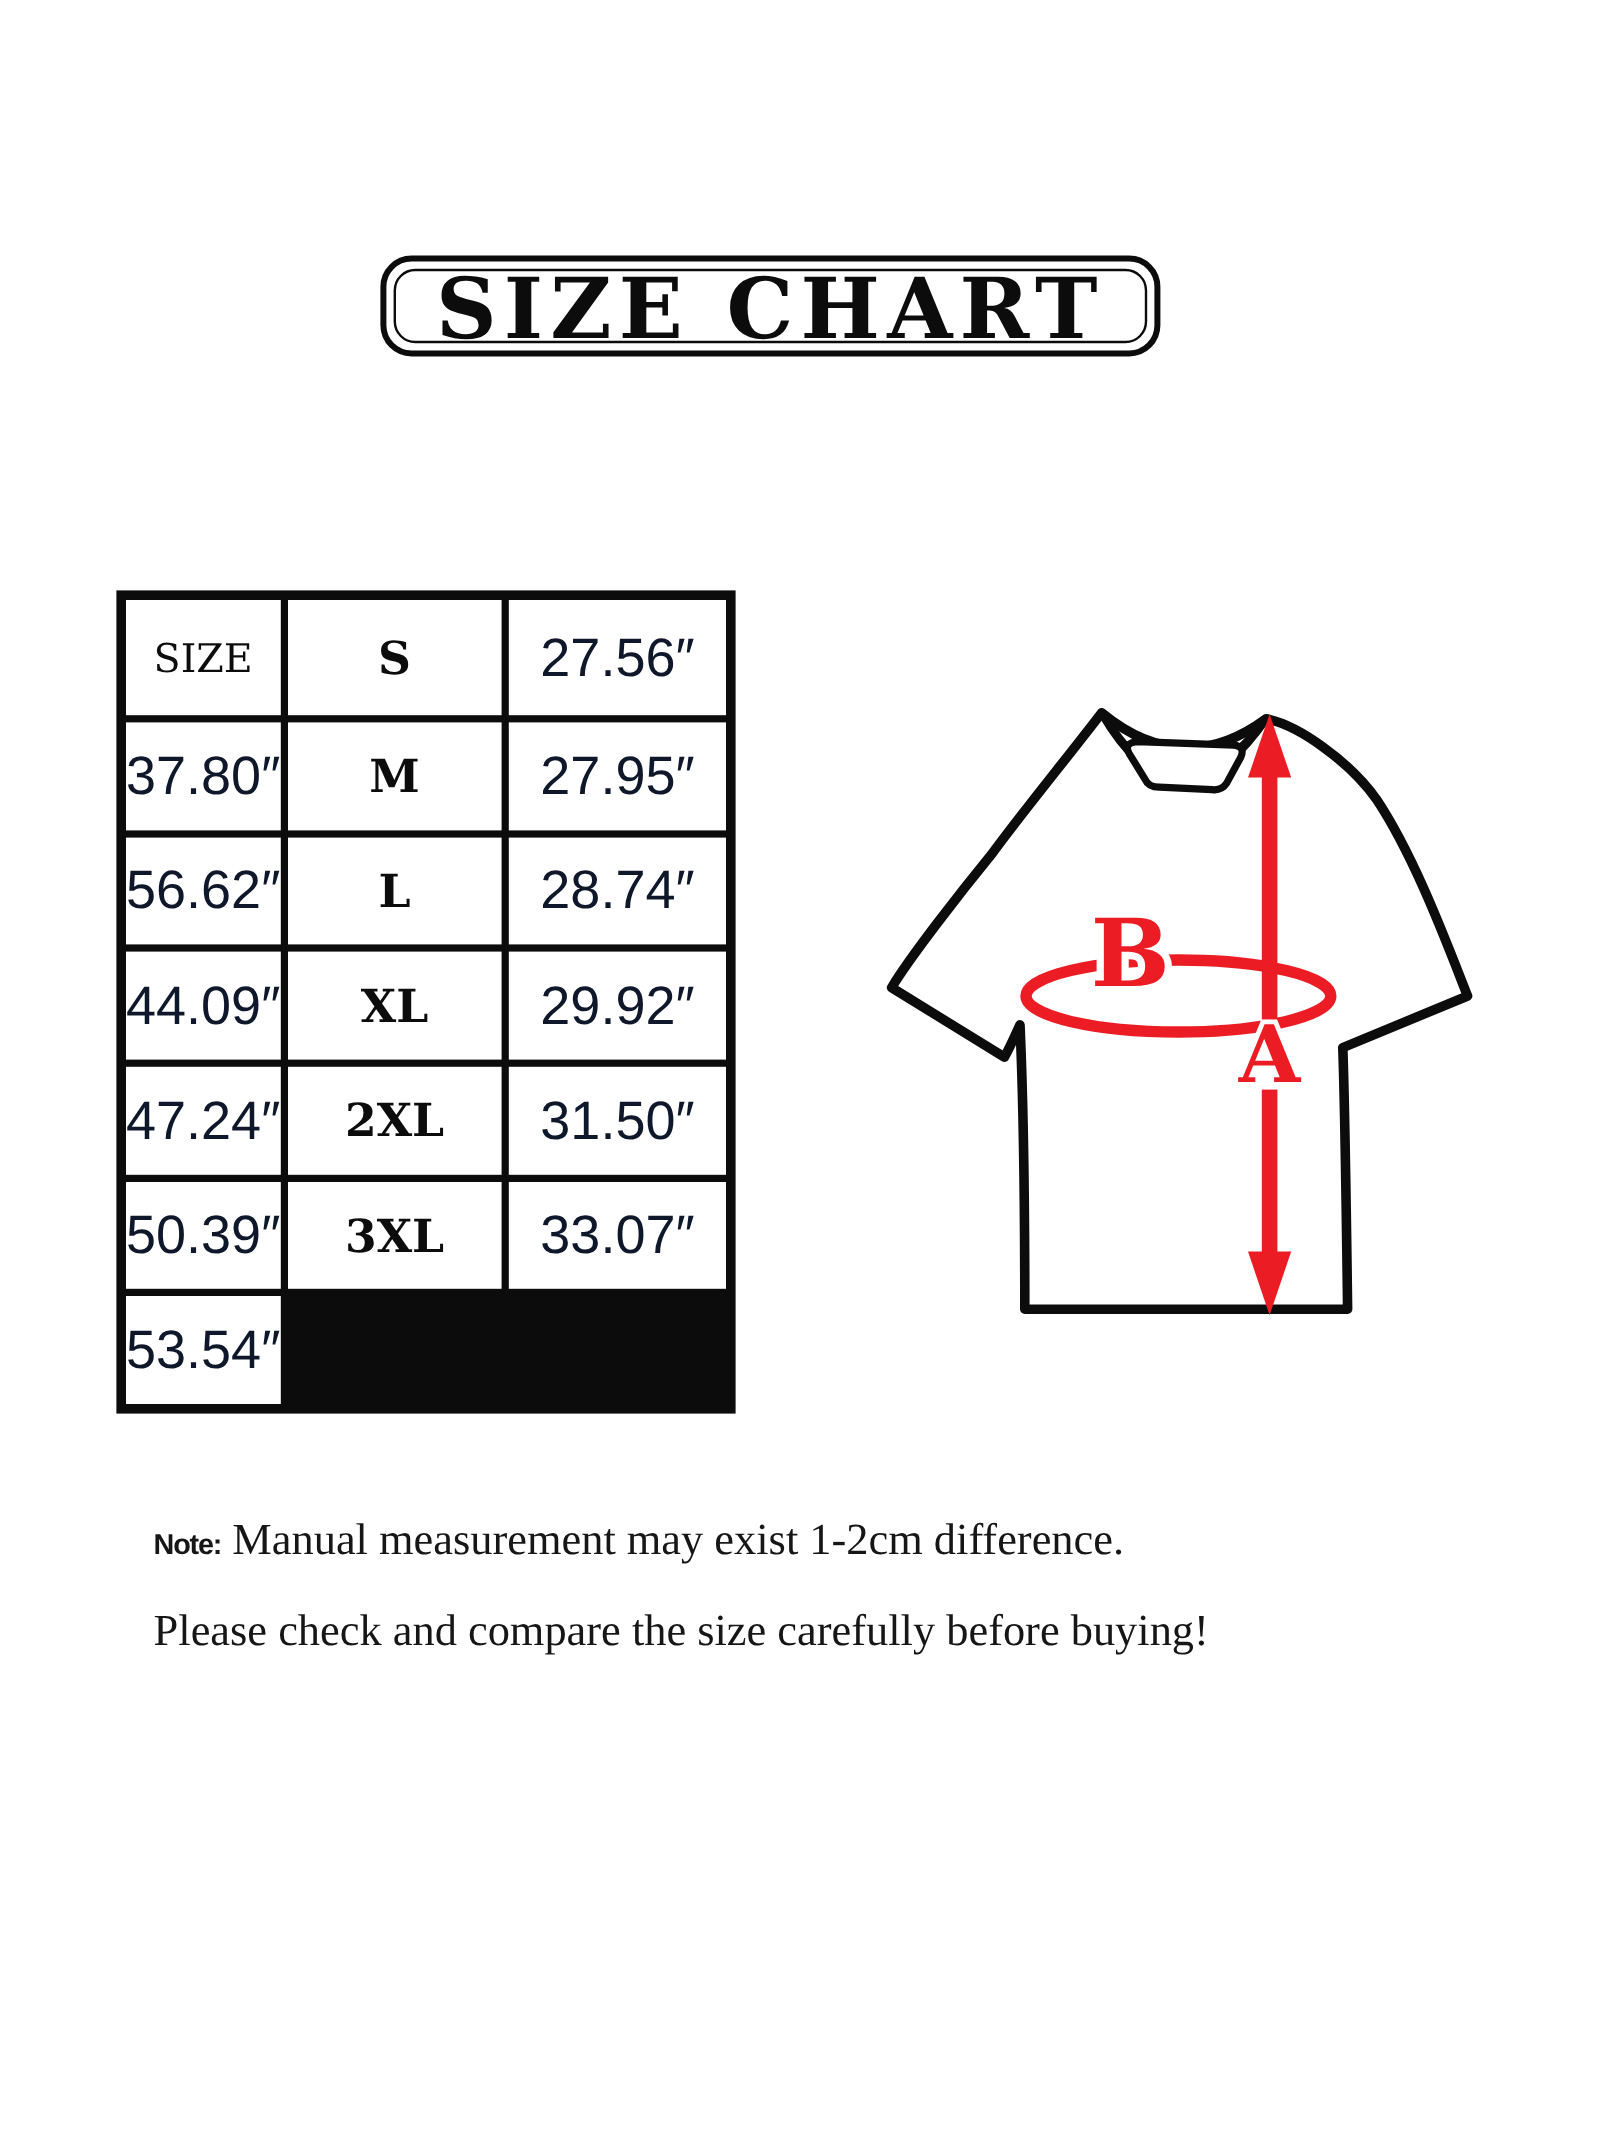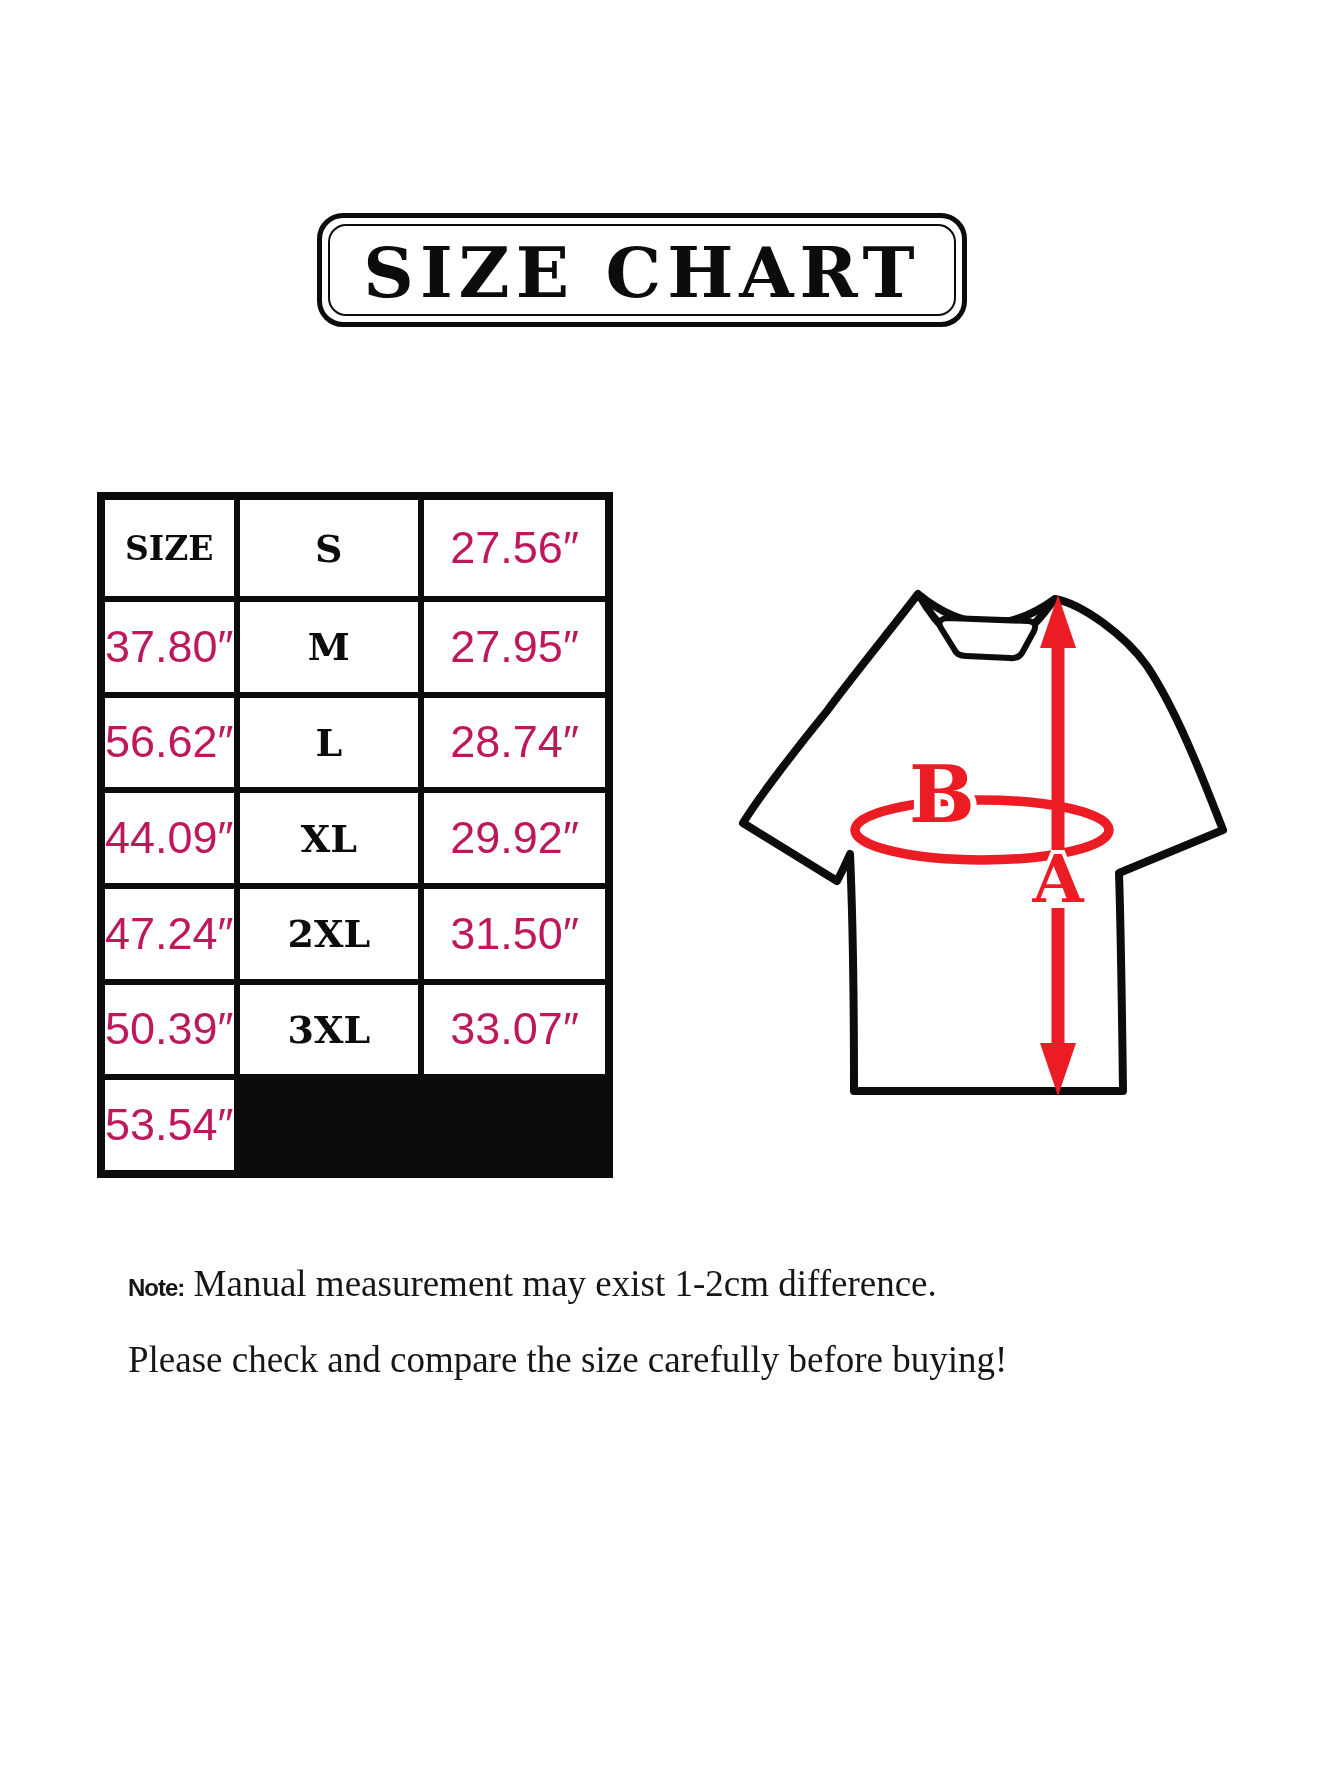--- a/index.html
+++ b/index.html
@@ -3,21 +3,21 @@
 <meta charset="utf-8">
 <style>
   html,body{margin:0;padding:0;background:#ffffff;}
   .page{
     position:relative;width:1340px;height:1785px;background:#ffffff;
     font-family:"Liberation Sans",sans-serif;overflow:hidden;color:#0c0c0c;
   }
 
   
   .title-box{
-    position:absolute;left:317px;top:213px;width:650px;height:114px;
+    position:absolute;left:317px;top:213px;width:650px;height:84px;
     border:5px solid #0c0c0c;border-radius:26px;box-sizing:border-box;
     display:flex;align-items:center;justify-content:center;
   }
   .title-box::before{
     content:"";position:absolute;left:6px;top:6px;right:6px;bottom:6px;
     border:2.5px solid #0c0c0c;border-radius:18px;
   }
   .title-text{
     font-family:"DejaVu Serif",serif;font-weight:bold;font-size:70px;
     letter-spacing:6px;color:#0c0c0c;white-space:nowrap;padding-top:4px;
@@ -28,28 +28,28 @@
     position:absolute;left:97px;top:492px;width:516px;height:686px;
     background:#0c0c0c;display:grid;box-sizing:border-box;
     grid-template-columns:22.5fr 38.5fr 39fr;
     grid-template-rows:96px repeat(6,1fr);
     padding:8px;gap:6px;
   }
   .cell{
     background:#ffffff;display:flex;align-items:center;justify-content:center;
   }
   .cell.head{
-    font-family:"DejaVu Serif",serif;font-weight:bold;font-size:33px;
+    font-family:"DejaVu Serif",serif;font-weight:normal;font-size:33px;
     letter-spacing:0px;
   }
   .cell.size{
     font-family:"DejaVu Serif",serif;font-weight:bold;font-size:38px;
   }
   .cell.val{
-    font-family:"Liberation Sans",sans-serif;font-size:45px;color:#be185d;
+    font-family:"Liberation Sans",sans-serif;font-size:45px;color:#0f172a;
   }
 
   
   .shirt-wrap{position:absolute;left:630px;top:492px;width:660px;height:630px;}
 
   
   .note-line{
     position:absolute;left:128px;white-space:nowrap;
     font-family:"Liberation Serif",serif;font-size:37px;color:#161616;
   }

